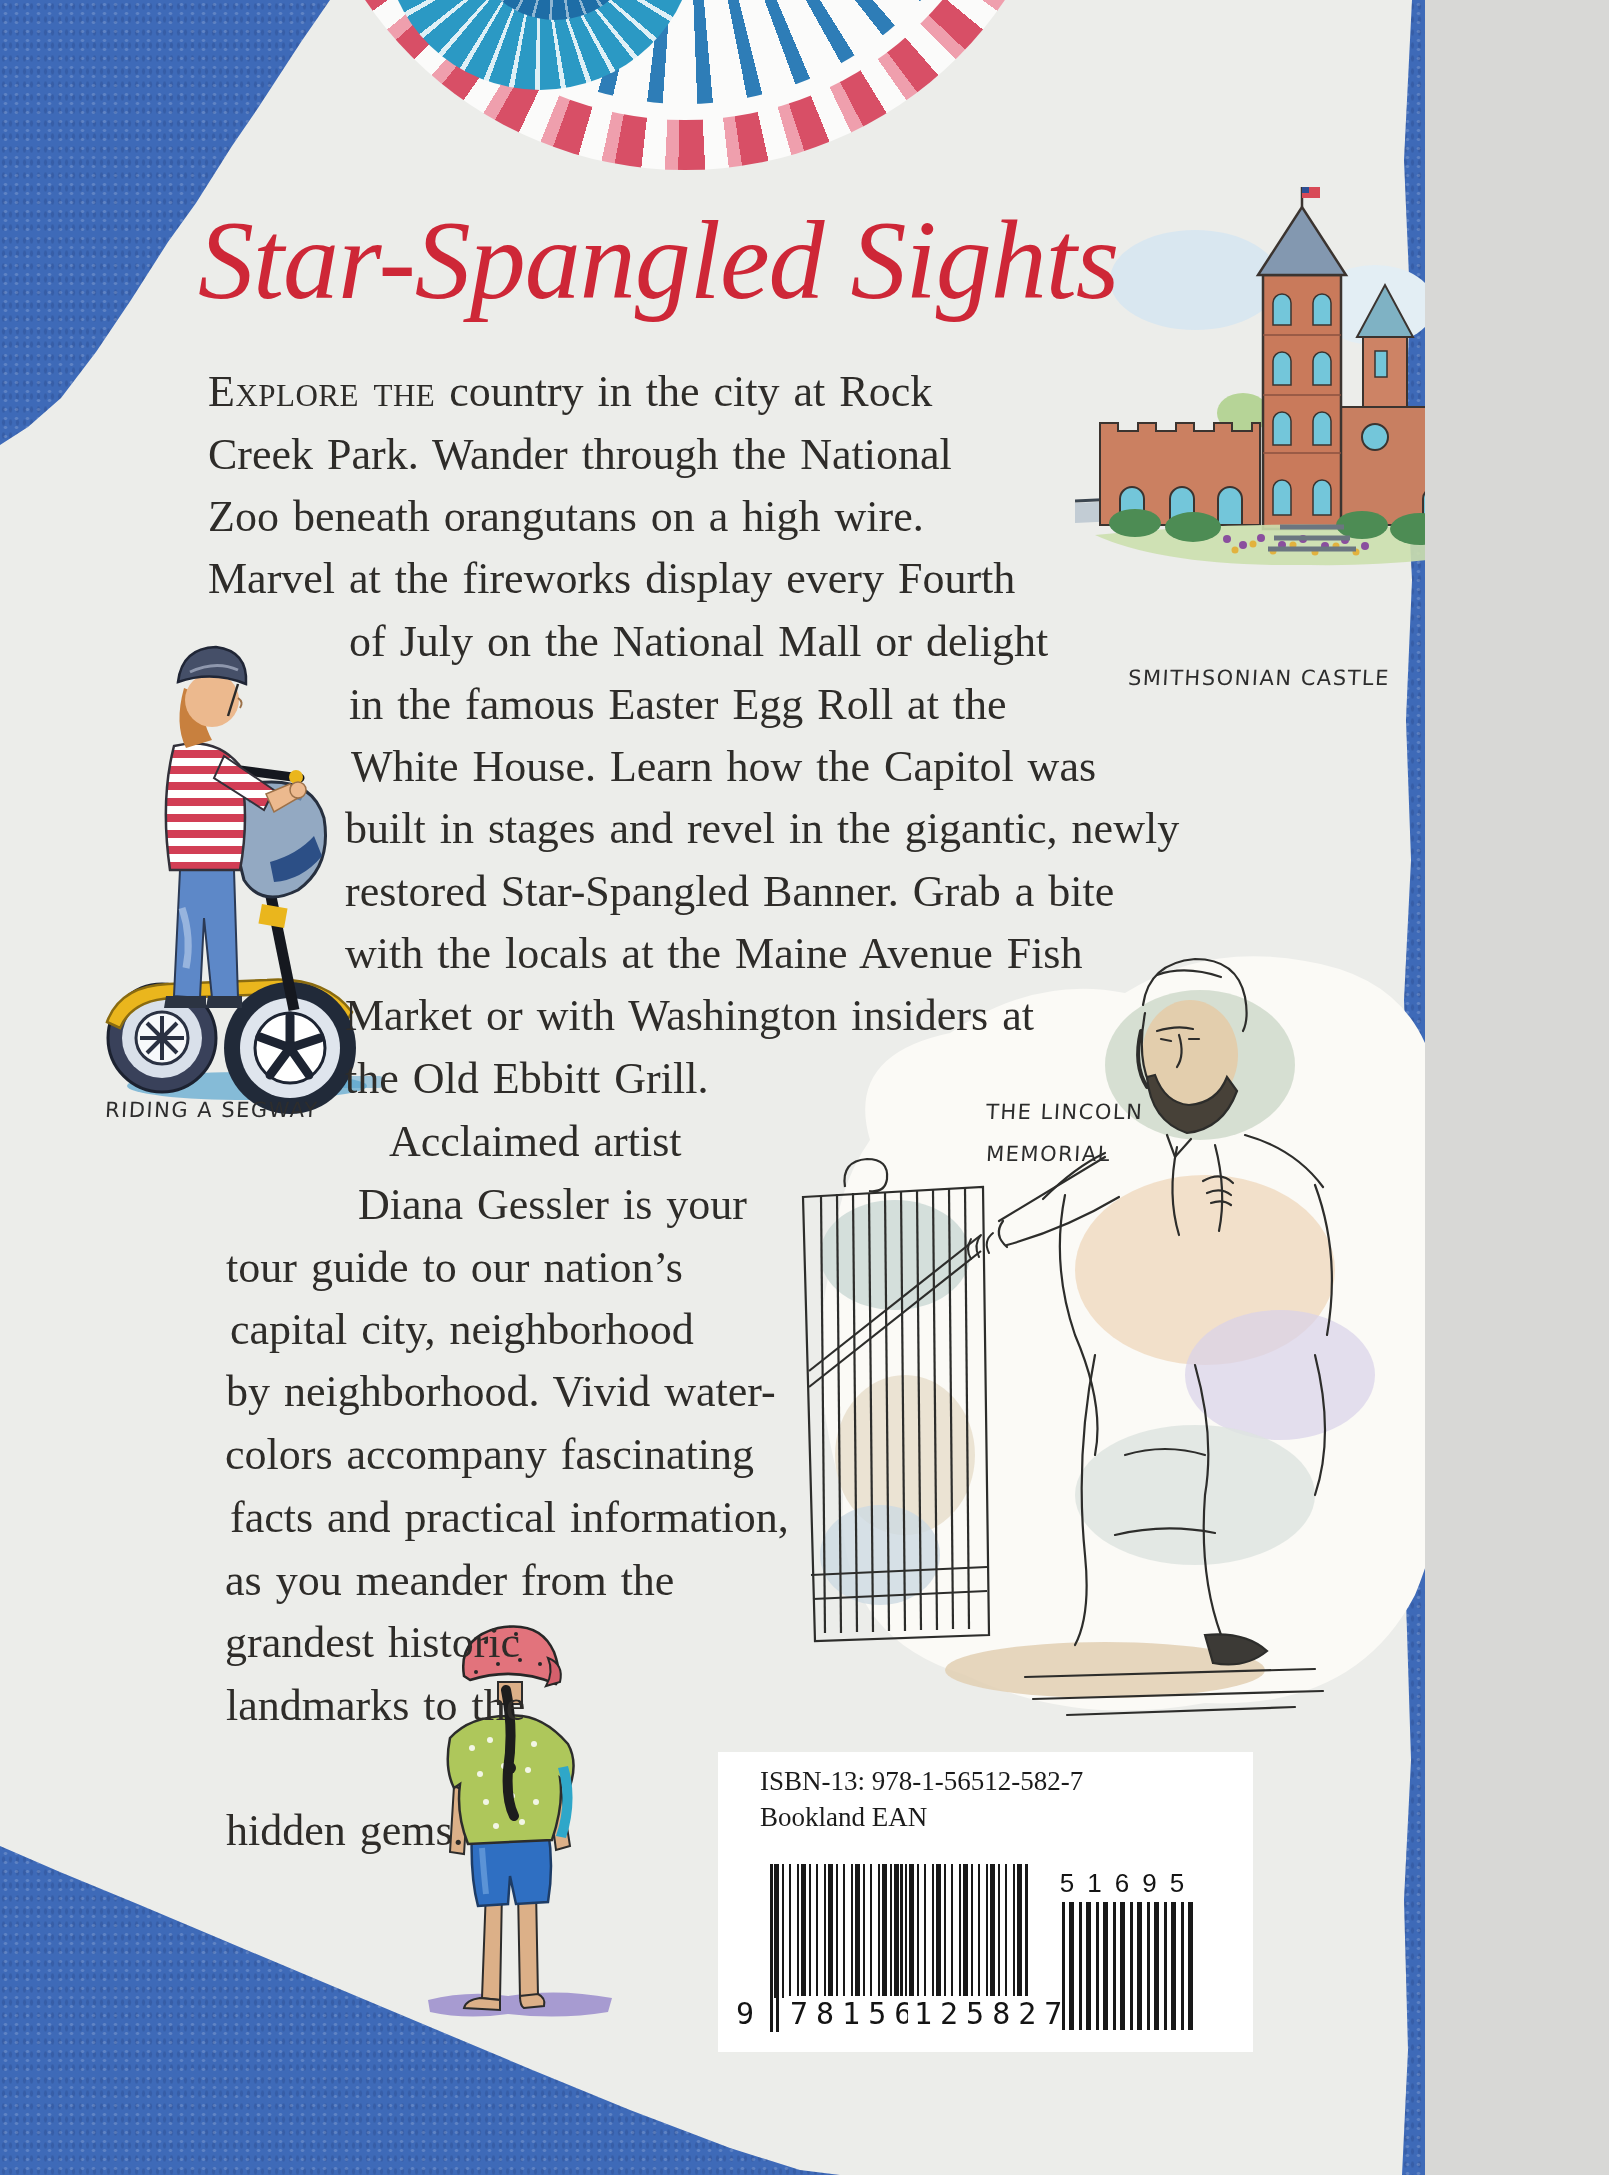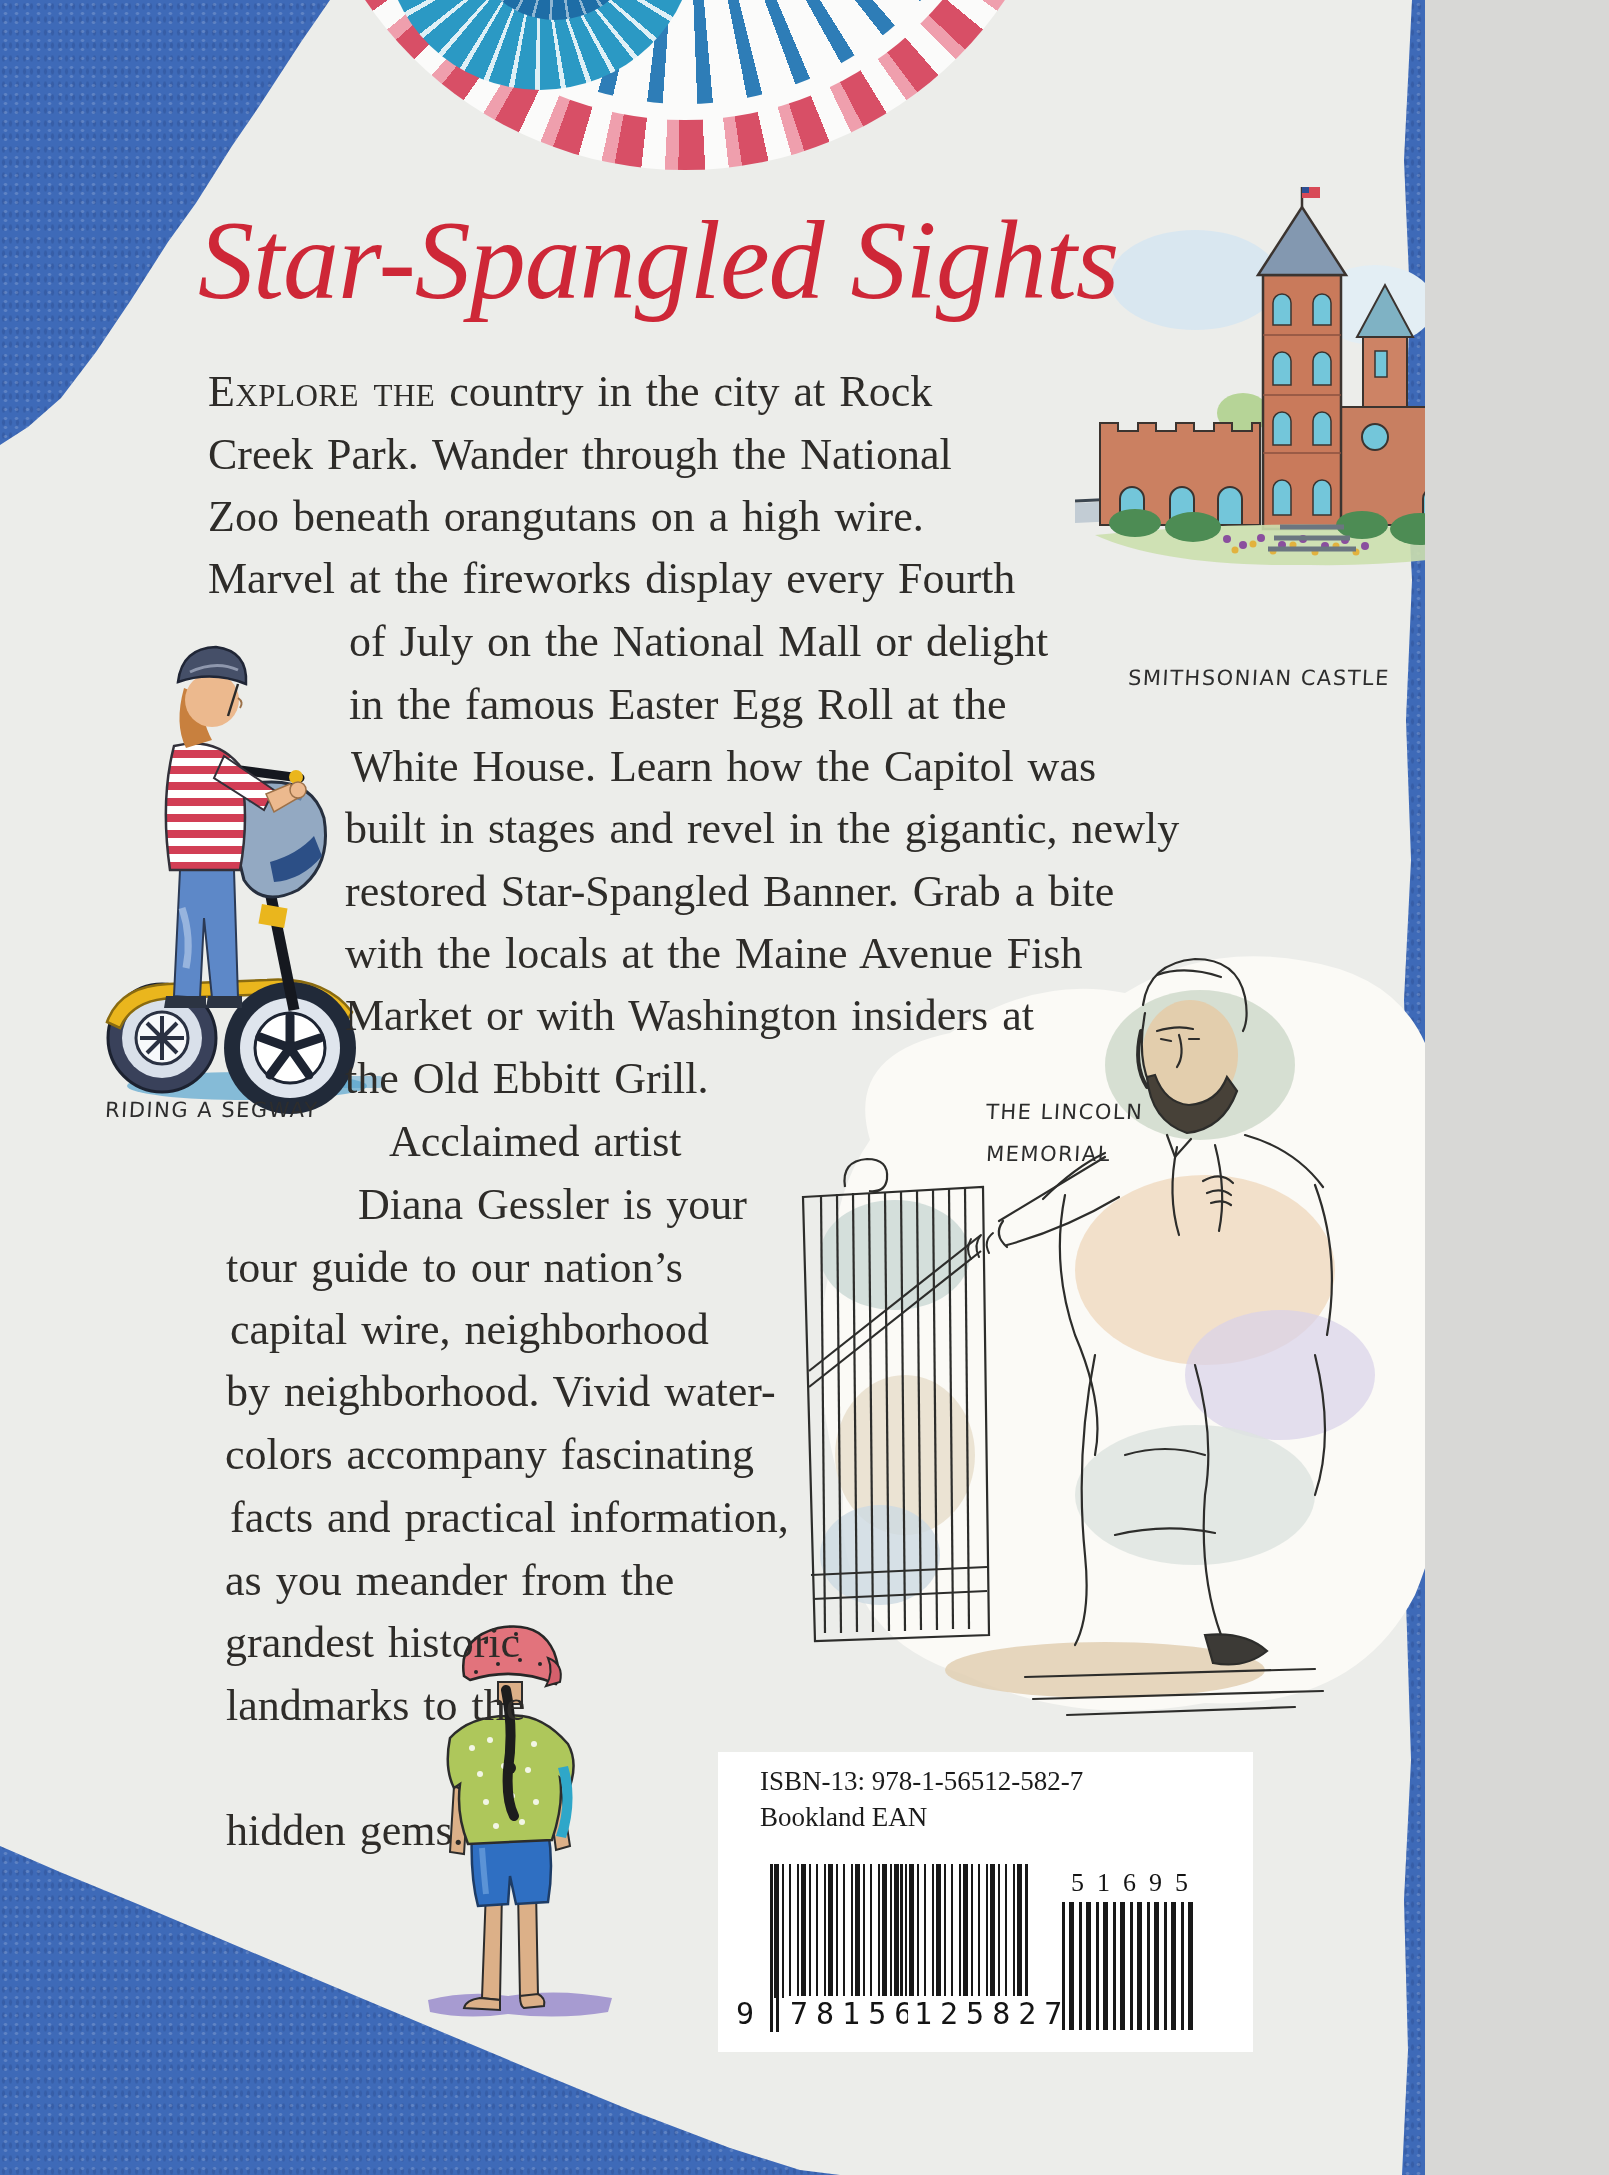--- a/index.html
+++ b/index.html
@@ -45,22 +45,22 @@
   .illo{position:absolute;z-index:3;}
   
   .bcbox{position:absolute;left:718px;top:1752px;width:535px;height:300px;background:#ffffff;z-index:6;}
   .bctext{position:absolute;left:42px;font-size:27px;color:#1b1b1b;white-space:nowrap;}
   .bars-main{position:absolute;left:52px;top:112px;width:258px;height:134px;
      background:repeating-linear-gradient(90deg,#181818 0 2px,#fff 2px 4px,#181818 4px 9px,
        #fff 9px 12px,#181818 12px 14px,#fff 14px 19px,#181818 19px 21px,#fff 21px 27px);}
   .guard{position:absolute;top:112px;width:3px;height:168px;background:#181818;}
   .eanrow{position:absolute;top:244px;height:36px;font-family:"DejaVu Sans Mono",monospace;
      font-size:30px;color:#141414;background:#fff;line-height:36px;}
-  .addon-digits{position:absolute;left:338px;top:116px;width:145px;text-align:right;
-     font-family:Liberation Serif, serif;font-size:26px;letter-spacing:13px;color:#141414;}
+  .addon-digits{position:absolute;left:338px;top:116px;width:145px;text-align:center;
+     font-family:Liberation Sans, sans-serif;font-size:26px;letter-spacing:13px;color:#141414;}
   .bars-addon{position:absolute;left:344px;top:150px;width:132px;height:128px;
      background:repeating-linear-gradient(90deg,#181818 0 3px,#fff 3px 7px,#181818 7px 12px,#fff 12px 17px);}
 </style>
 </head>
 <body>
 
 <div class="canvas">
 
   <div class="wash corner-tl"></div>
   <div class="wash band-right"></div>
@@ -84,21 +84,21 @@
   <div class="bl" style="left:338px;top:679px">in the famous Easter Egg Roll at the</div>
   <div class="bl" style="left:340px;top:741px">White House. Learn how the Capitol was</div>
   <div class="bl" style="left:334px;top:803px">built in stages and revel in the gigantic, newly</div>
   <div class="bl" style="left:334px;top:866px">restored Star-Spangled Banner. Grab a bite</div>
   <div class="bl" style="left:334px;top:928px">with the locals at the Maine Avenue Fish</div>
   <div class="bl" style="left:334px;top:990px">Market or with Washington insiders at</div>
   <div class="bl" style="left:334px;top:1053px">the Old Ebbitt Grill.</div>
   <div class="bl" style="left:378px;top:1116px">Acclaimed artist</div>
   <div class="bl" style="left:347px;top:1179px">Diana Gessler is your</div>
   <div class="bl" style="left:215px;top:1242px">tour guide to our nation’s</div>
-  <div class="bl" style="left:219px;top:1304px">capital wire, neighborhood</div>
+  <div class="bl" style="left:219px;top:1304px">capital city, neighborhood</div>
   <div class="bl" style="left:215px;top:1366px">by neighborhood. Vivid water-</div>
   <div class="bl" style="left:214px;top:1429px">colors accompany fascinating</div>
   <div class="bl" style="left:219px;top:1492px">facts and practical information,</div>
   <div class="bl" style="left:214px;top:1555px">as you meander from the</div>
   <div class="bl" style="left:214px;top:1617px">grandest historic</div>
   <div class="bl" style="left:215px;top:1680px">landmarks to the</div>
   <div class="bl" style="left:215px;top:1805px">hidden gems.</div>
 
   <svg class="illo" style="left:1075px;top:185px" width="470" height="480" viewBox="0 0 470 480">
     <ellipse cx="120" cy="95" rx="85" ry="50" fill="#d9e7f0"></ellipse>

